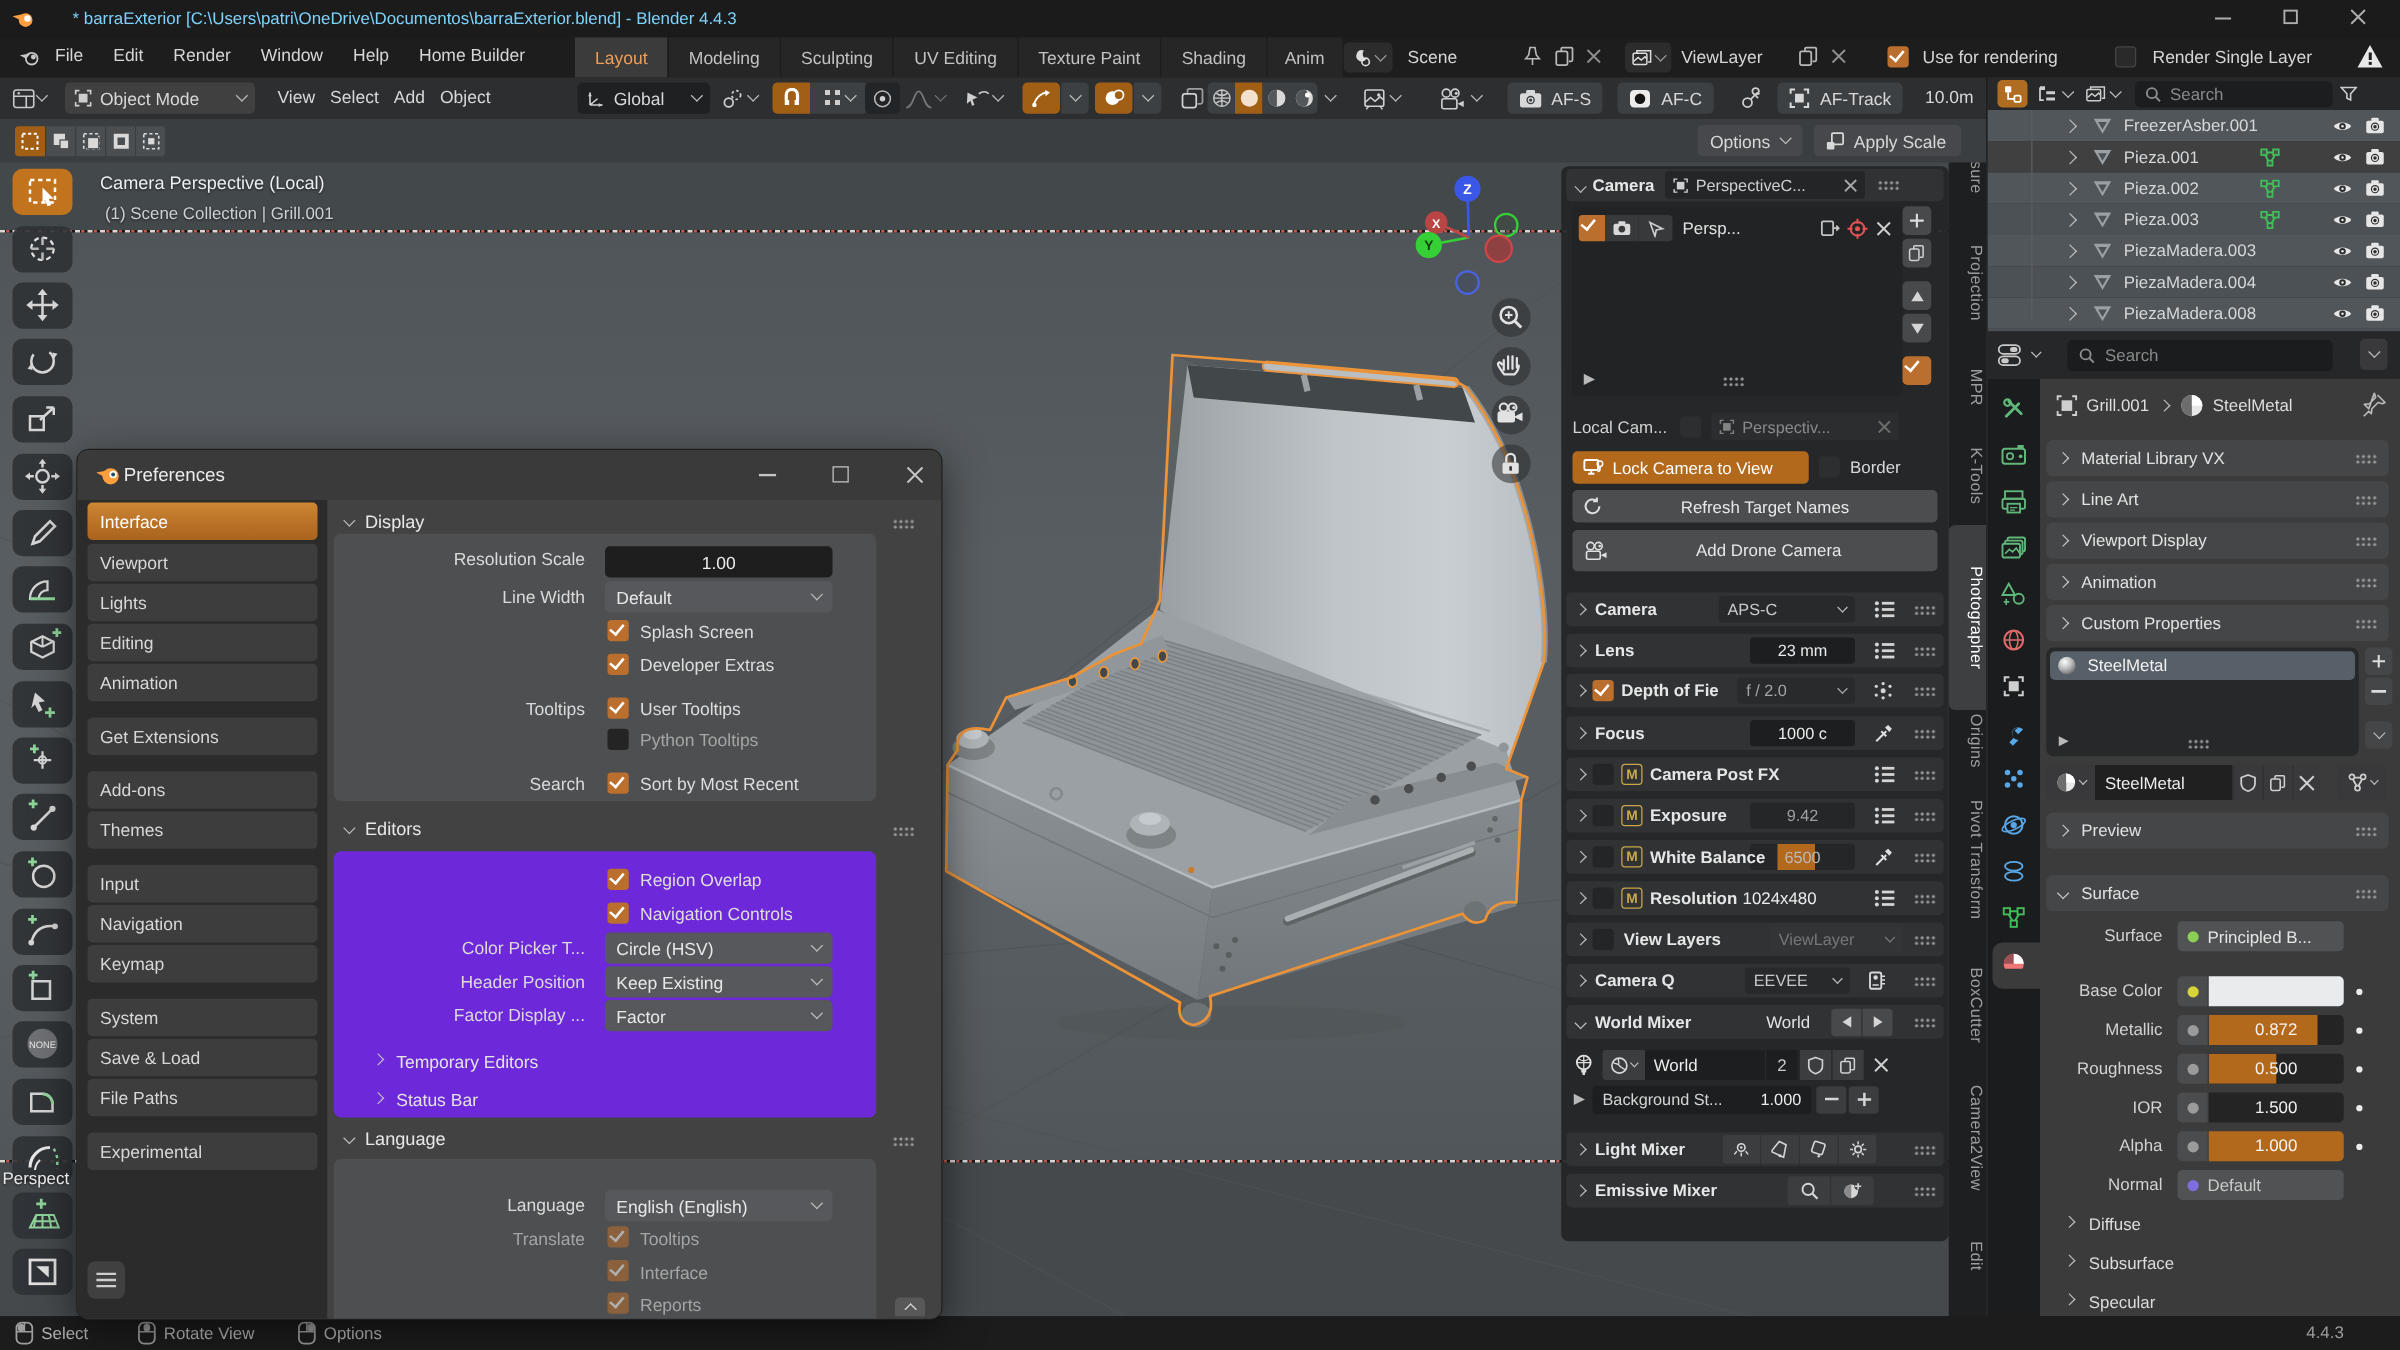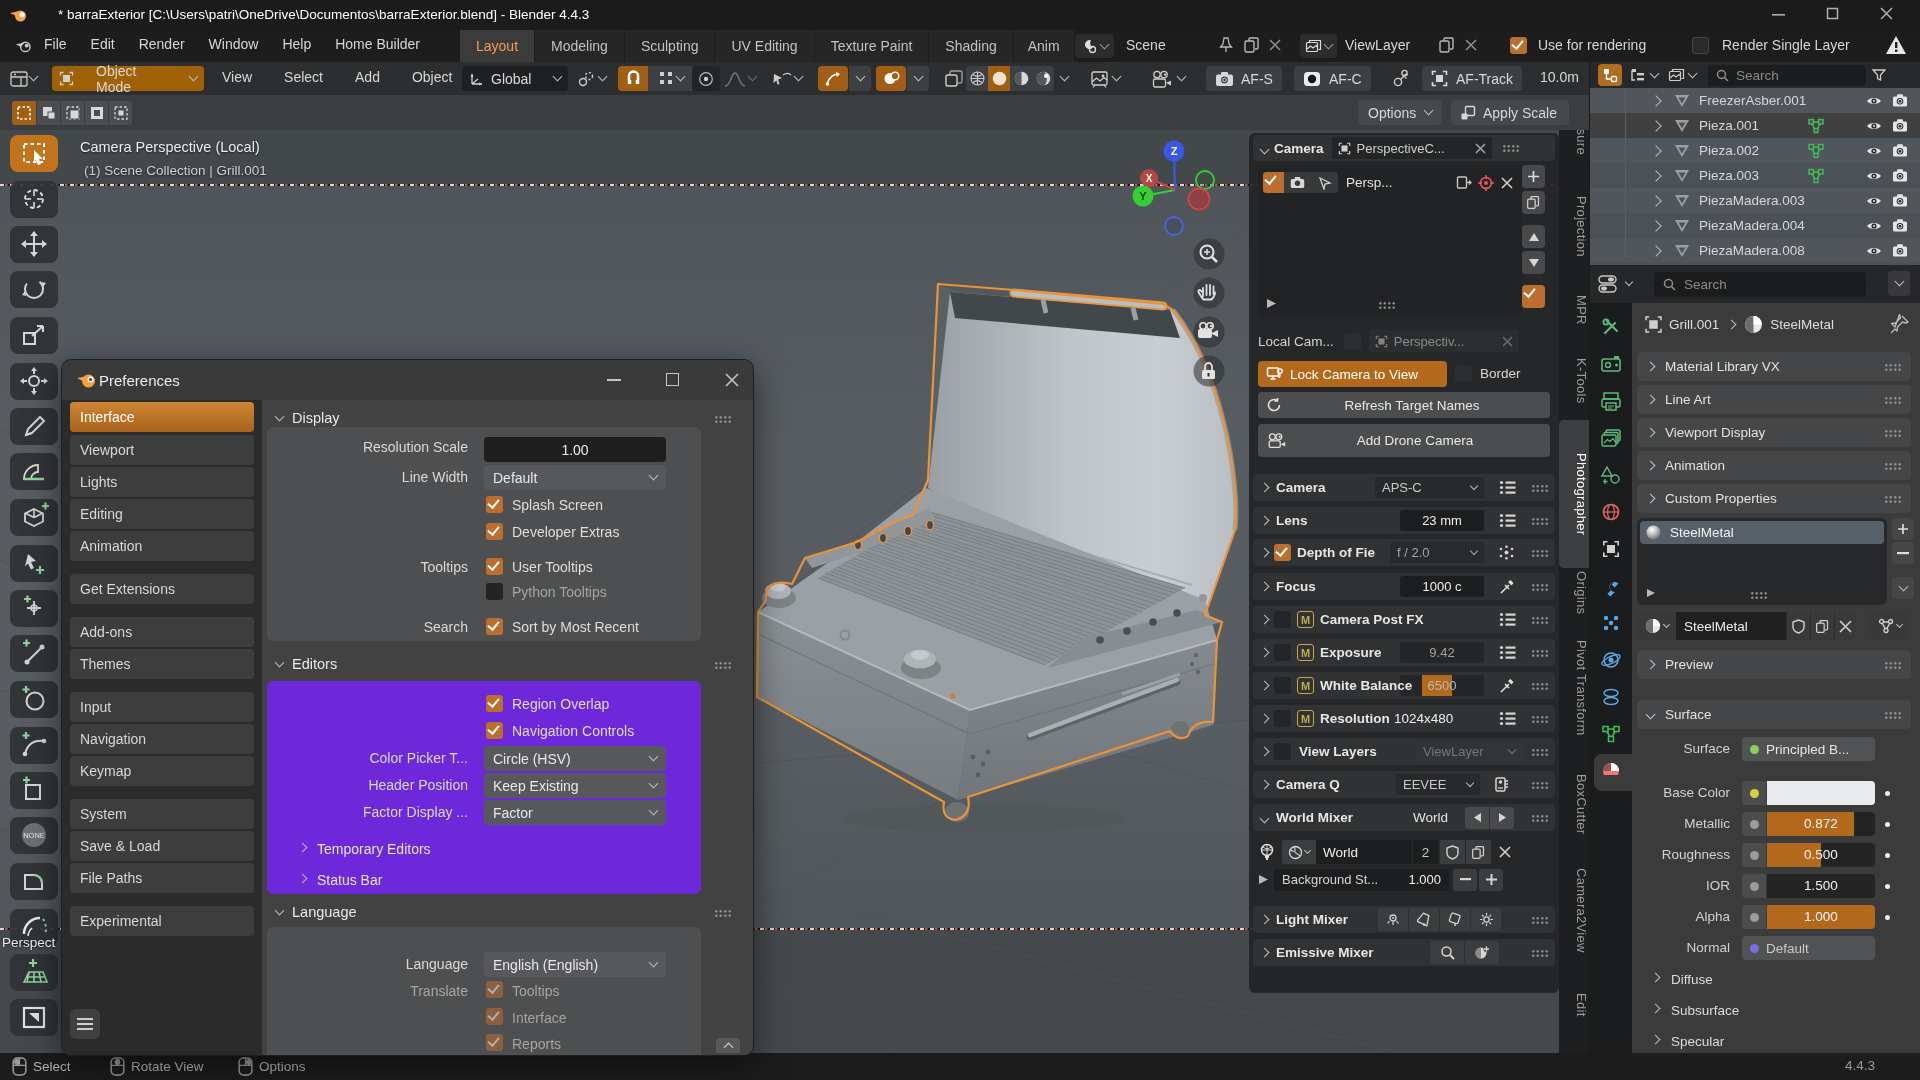--- a/index.html
+++ b/index.html
@@ -15,21 +15,21 @@
 svg{display:block}
 </style></head>
 <body>
 
 <div class="abs" id="titlebar" style="left:0;top:0;width:1920px;height:30px;background:#1b1b1b">
  <svg class="abs" style="left:8px;top:4px" width="22" height="22" viewBox="0 0 22 22">
       <circle cx="12.5" cy="12" r="5.5" fill="#ff9f3f"></circle>
       <circle cx="14" cy="10.8" r="2.6" fill="#fff"></circle>
       <path d="M2 9 L12 7 L8 12 Z" fill="#ff9f3f"></path>
     </svg>
- <div class="abs tx" style="left:58px;top:7px;font-size:13.5px;color:#ffffff">* barraExterior [C:\Users\patri\OneDrive\Documentos\barraExterior.blend] - Blender 4.4.3</div>
+ <div class="abs tx" style="left:58px;top:7px;font-size:13.5px;color:#7dd3fc">* barraExterior [C:\Users\patri\OneDrive\Documentos\barraExterior.blend] - Blender 4.4.3</div>
  <svg class="abs" style="left:1772px;top:13px" width="13" height="3">
       <rect width="13" height="1.6" y="1" fill="#aeaeae"></rect>
     </svg>
  <svg class="abs" style="left:1826px;top:7px" width="13" height="13">
       <rect x="1.5" y="1.5" width="10" height="10" fill="none" stroke="#aeaeae" stroke-width="1.5"></rect>
     </svg>
  <svg class="abs" style="left:1880px;top:7px" width="13" height="13">
       <path d="M1 1 L12 12 M12 1 L1 12" stroke="#aeaeae" stroke-width="1.5"></path>
     </svg>
 </div>
@@ -108,29 +108,29 @@
 
 <div class="abs" id="vphead" style="left:0;top:62px;width:1589px;height:33px;background:#2c2e30;font-size:14px;color:#d8d8d8">
  <div class="abs row" style="left:10px;top:4px;height:25px;gap:2px">
   <svg width="18" height="18" viewBox="0 0 18 18">
         <rect x="1" y="2" width="16" height="14" rx="2" fill="none" stroke="#c9c9c9" stroke-width="1.3"></rect>
         <path d="M1 7 h16 M11 7 v9" stroke="#c9c9c9" stroke-width="1.3"></path>
         <circle cx="5" cy="4.5" r="1" fill="#c9c9c9"></circle>
       </svg>
   <div class="chev"></div>
  </div>
- <div class="abs row" style="left:52px;top:4px;width:152px;height:25px;background:#a16207;border-radius:4px;padding:0 7px;gap:22px">
+ <div class="abs row" style="left:52px;top:4px;width:152px;height:25px;background:#404040;border-radius:4px;padding:0 7px;gap:6px">
   <svg width="15" height="15" viewBox="0 0 15 15">
         <rect x="4" y="4" width="7" height="7" fill="#cfcfcf"></rect>
         <path d="M1.5 4.5 v-3 h3 M10.5 1.5 h3 v3 M13.5 10.5 v3 h-3 M4.5 13.5 h-3 v-3" fill="none" stroke="#cfcfcf" stroke-width="1.3"></path>
       </svg>
   <span style="flex:1">Object Mode</span>
       <div class="chev"></div>
  </div>
- <div class="abs row tx" style="left:222px;top:7px;gap:32px">
+ <div class="abs row tx" style="left:222px;top:7px;gap:12px">
       <span>View</span>
       <span>Select</span>
       <span>Add</span>
       <span>Object</span>
     </div>
  <div class="abs row" style="left:462px;top:4px;width:106px;height:25px;background:#1e2022;border-radius:4px;padding:0 7px;gap:6px">
   <svg width="16" height="16" viewBox="0 0 16 16">
         <path d="M3 13 V3 M3 13 H13 M3 13 L9 8" stroke="#cfcfcf" stroke-width="1.3" fill="none"></path>
         <path d="M3 3 l-1.5 3 h3 Z M13 13 l-3 -1.5 v3 Z" fill="#cfcfcf"></path>
       </svg>

